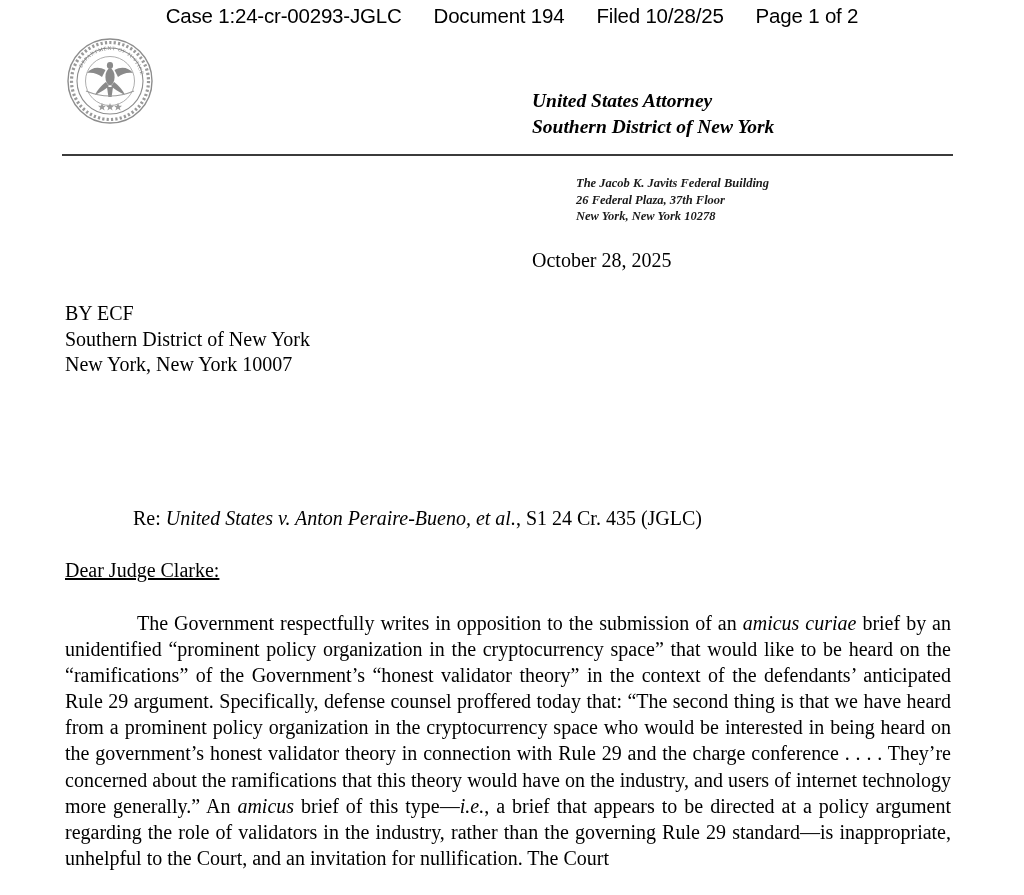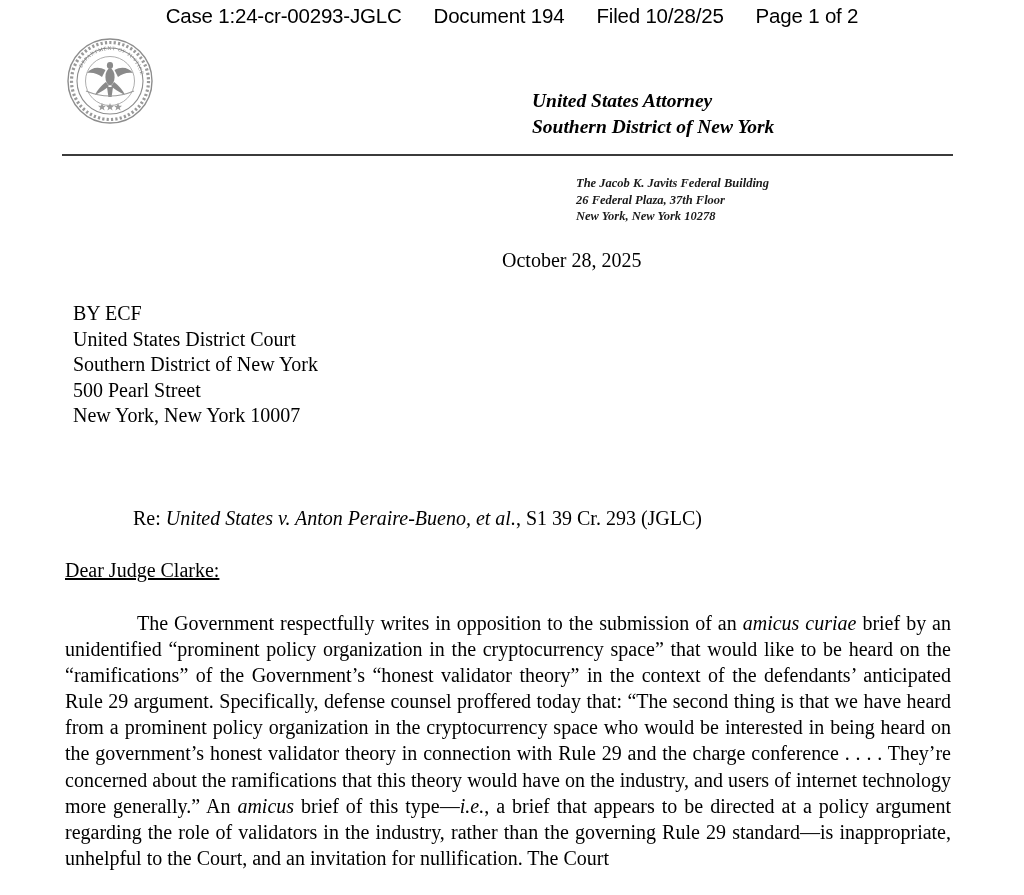--- a/index.html
+++ b/index.html
@@ -87,35 +87,34 @@
     font-style: italic;
     font-weight: bold;
     line-height: 16.5px;
     white-space: nowrap;
     color: #1a1a1a;
     margin-left: 44px;
   }
 
   .date-line {
     position: absolute;
-    left: 502px;
+    left: 532px;
     top: 249px;
     font-size: 20px;
     white-space: nowrap;
   }
 
   
   .addressee {
     position: absolute;
     left: 65px;
     top: 301px;
     font-size: 20px;
     line-height: 25.6px;
     white-space: nowrap;
-    margin-left: 8px;
   }
 
   
   .re-line {
     position: absolute;
     left: 65px;
     top: 507px;
     font-size: 20px;
     text-indent: 68px;
     white-space: nowrap;
@@ -197,25 +196,23 @@
   <div class="addr-block">
     <div>The Jacob K. Javits Federal Building</div>
     <div>26 Federal Plaza, 37th Floor</div>
     <div>New York, New York 10278</div>
   </div>
 
   <div class="date-line">October 28, 2025</div>
 
   <div class="addressee">
     <div>BY ECF</div>
-    <div>United States District Court</div>
     <div>Southern District of New York</div>
-    <div>500 Pearl Street</div>
     <div>New York, New York 10007</div>
   </div>
 
-  <div class="re-line"><span>Re:</span> <i>United States v.  Anton Peraire-Bueno, et al.</i><span>, S1 39 Cr. 293 (JGLC)</span></div>
+  <div class="re-line"><span>Re:</span> <i>United States v.  Anton Peraire-Bueno, et al.</i><span>, S1 24 Cr. 435 (JGLC)</span></div>
 
   <div class="salutation">Dear Judge Clarke:</div>
 
   <div class="body-text"><span>The Government respectfully writes in opposition to the submission of an </span><i>amicus curiae</i><span> brief by an unidentified “prominent policy organization in the cryptocurrency space” that would like to be heard on the “ramifications” of the Government’s “honest validator theory” in the context of the defendants’ anticipated Rule 29 argument.  Specifically, defense counsel proffered today that: “The second thing is that we have heard from a prominent policy organization in the cryptocurrency space who would be interested in being heard on the government’s honest validator theory in connection with Rule 29 and the charge conference . . . .  They’re concerned about the ramifications that this theory would have on the industry, and users of internet technology more generally.”  An </span><i>amicus</i><span> brief of this type—</span><i>i.e.</i><span>, a brief that appears to be directed at a policy argument regarding the role of validators in the industry, rather than the governing Rule 29 standard—is inappropriate, unhelpful to the Court, and an invitation for nullification.  The Court</span></div>
 
 </div>
 
 </body></html>

